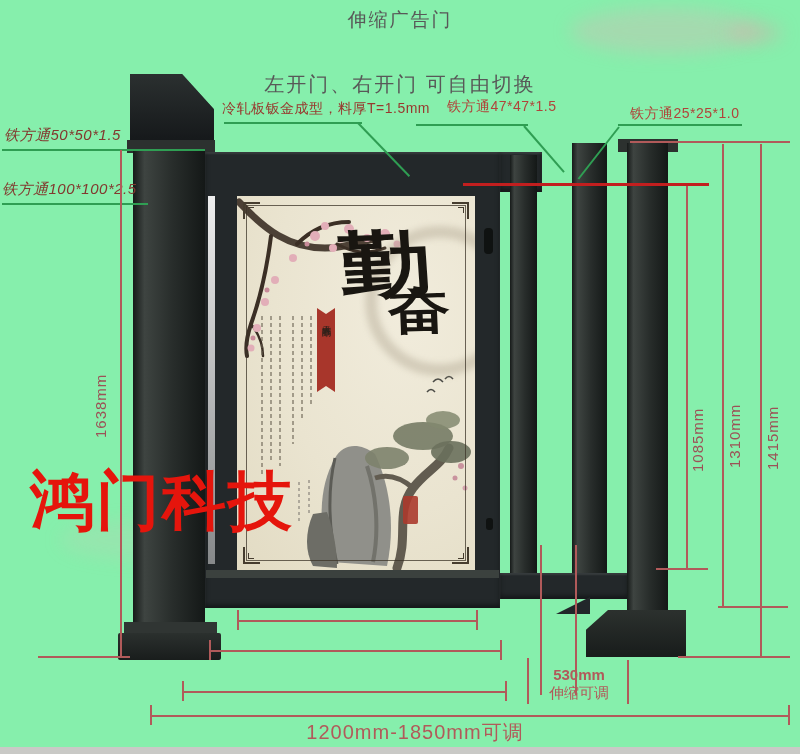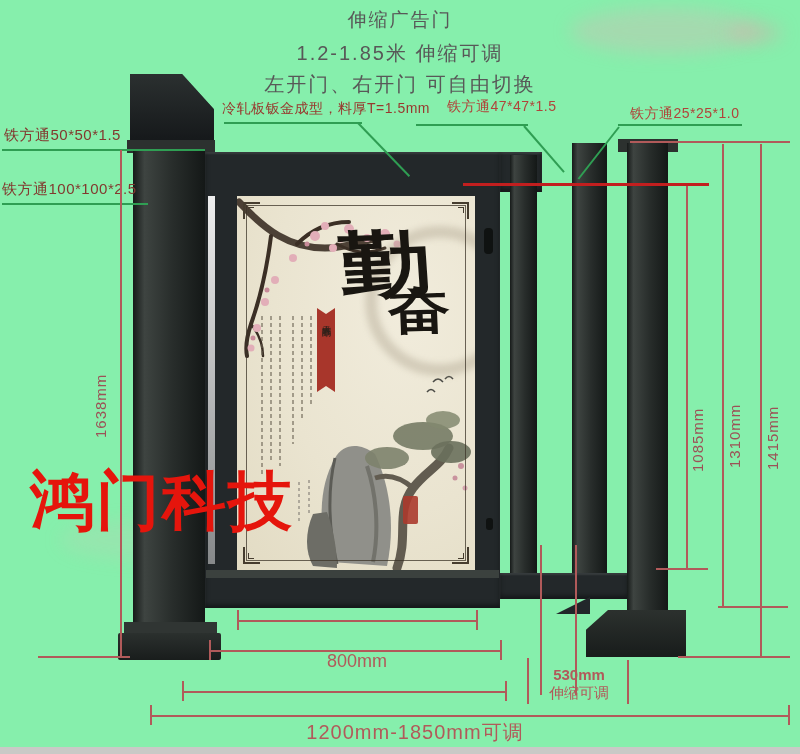--- a/index.html
+++ b/index.html
@@ -61,21 +61,21 @@
   .rbase{left:586px;top:610px;width:100px;height:47px;background:linear-gradient(180deg,#2c312e,#181c1b);clip-path:polygon(22% 0,100% 0,100% 100%,0 100%,0 42%);}
 
   
   .gl{position:absolute;height:2px;background:#2f9e53;}
   .gld{position:absolute;height:2px;background:#2f9e53;transform-origin:0 50%;}
   .rl{position:absolute;background:#b15a5a;}
   .rlh{height:2px;} .rlv{width:2px;}
   .rlthick{position:absolute;background:#c21f1f;height:3px;}
 
   .callout{position:absolute;font-size:15px;letter-spacing:.5px;white-space:nowrap;}
-  .maroon1{color:#82392f;}
+  .maroon1{color:#82392f;font-style:italic;}
   .maroon2{color:#98382e;font-size:14px;}
   .maroon3{color:#b0443a;font-size:14px;}
 
   .dimtxt{position:absolute;text-align:center;color:#b15a5a;font-size:18px;white-space:nowrap;}
   .dimsm{font-size:15px;}
   .dimbig{font-size:20px;letter-spacing:1px;}
   .vlabel{position:absolute;writing-mode:vertical-rl;transform:rotate(180deg);font-size:15px;color:#9c5257;letter-spacing:1px;white-space:nowrap;}
 
   .watermark{position:absolute;left:30px;top:458px;font-size:64px;font-weight:700;letter-spacing:2px;color:#e5150c;z-index:30;white-space:nowrap;}
 
@@ -87,21 +87,20 @@
 <body>
 
 <div id="stage">
 
   <div class="sm" style="left:570px;top:8px;width:190px;height:46px;background:rgba(244,166,184,.28);"></div>
   <div class="sm" style="left:728px;top:22px;width:54px;height:22px;background:rgba(244,150,170,.30);"></div>
   <div class="sm" style="left:196px;top:430px;width:150px;height:70px;background:rgba(170,225,215,.20);"></div>
   <div class="sm" style="left:60px;top:520px;width:180px;height:40px;background:rgba(244,180,190,.15);"></div>
 
   <div class="hdr hdr1">伸缩广告门</div>
-  <div class="hdr hdr2">1.2-1.85米 伸缩可调</div>
   <div class="hdr hdr3">左开门、右开门 可自由切换</div>
 
   <div class="abs lampbox"></div>
   <div class="abs lpillar-cap"></div>
   <div class="abs lpillar metal"></div>
   <div class="abs lbase-top"></div>
   <div class="abs lbase"></div>
 
   <div class="abs doorframe metalflat"></div>
   <div class="abs toprail-ext metalflat"></div>
@@ -227,21 +226,20 @@
   <div class="rl rlh ann" style="left:678px;top:656px;width:112px;"></div>
   <div class="vlabel ann" style="left:764px;top:350px;height:120px;">1415mm</div>
 
   <div class="rl rlh ann" style="left:237px;top:620px;width:241px;"></div>
   <div class="rl rlv ann" style="left:237px;top:610px;height:20px;"></div>
   <div class="rl rlv ann" style="left:476px;top:610px;height:20px;"></div>
 
   <div class="rl rlh ann" style="left:209px;top:650px;width:293px;"></div>
   <div class="rl rlv ann" style="left:209px;top:640px;height:20px;"></div>
   <div class="rl rlv ann" style="left:500px;top:640px;height:20px;"></div>
-  <div class="dimtxt ann" style="left:267px;top:651px;width:180px;">800mm</div>
 
   <div class="rl rlh ann" style="left:182px;top:691px;width:325px;"></div>
   <div class="rl rlv ann" style="left:182px;top:681px;height:20px;"></div>
   <div class="rl rlv ann" style="left:505px;top:681px;height:20px;"></div>
 
   <div class="rl rlv ann" style="left:540px;top:545px;height:150px;"></div>
   <div class="rl rlv ann" style="left:575px;top:545px;height:150px;"></div>
   <div class="rl rlv ann" style="left:527px;top:658px;height:46px;"></div>
   <div class="rl rlv ann" style="left:627px;top:660px;height:44px;"></div>
   <div class="dimtxt dimsm ann" style="left:536px;top:666px;width:86px;font-weight:bold;">530mm</div>

